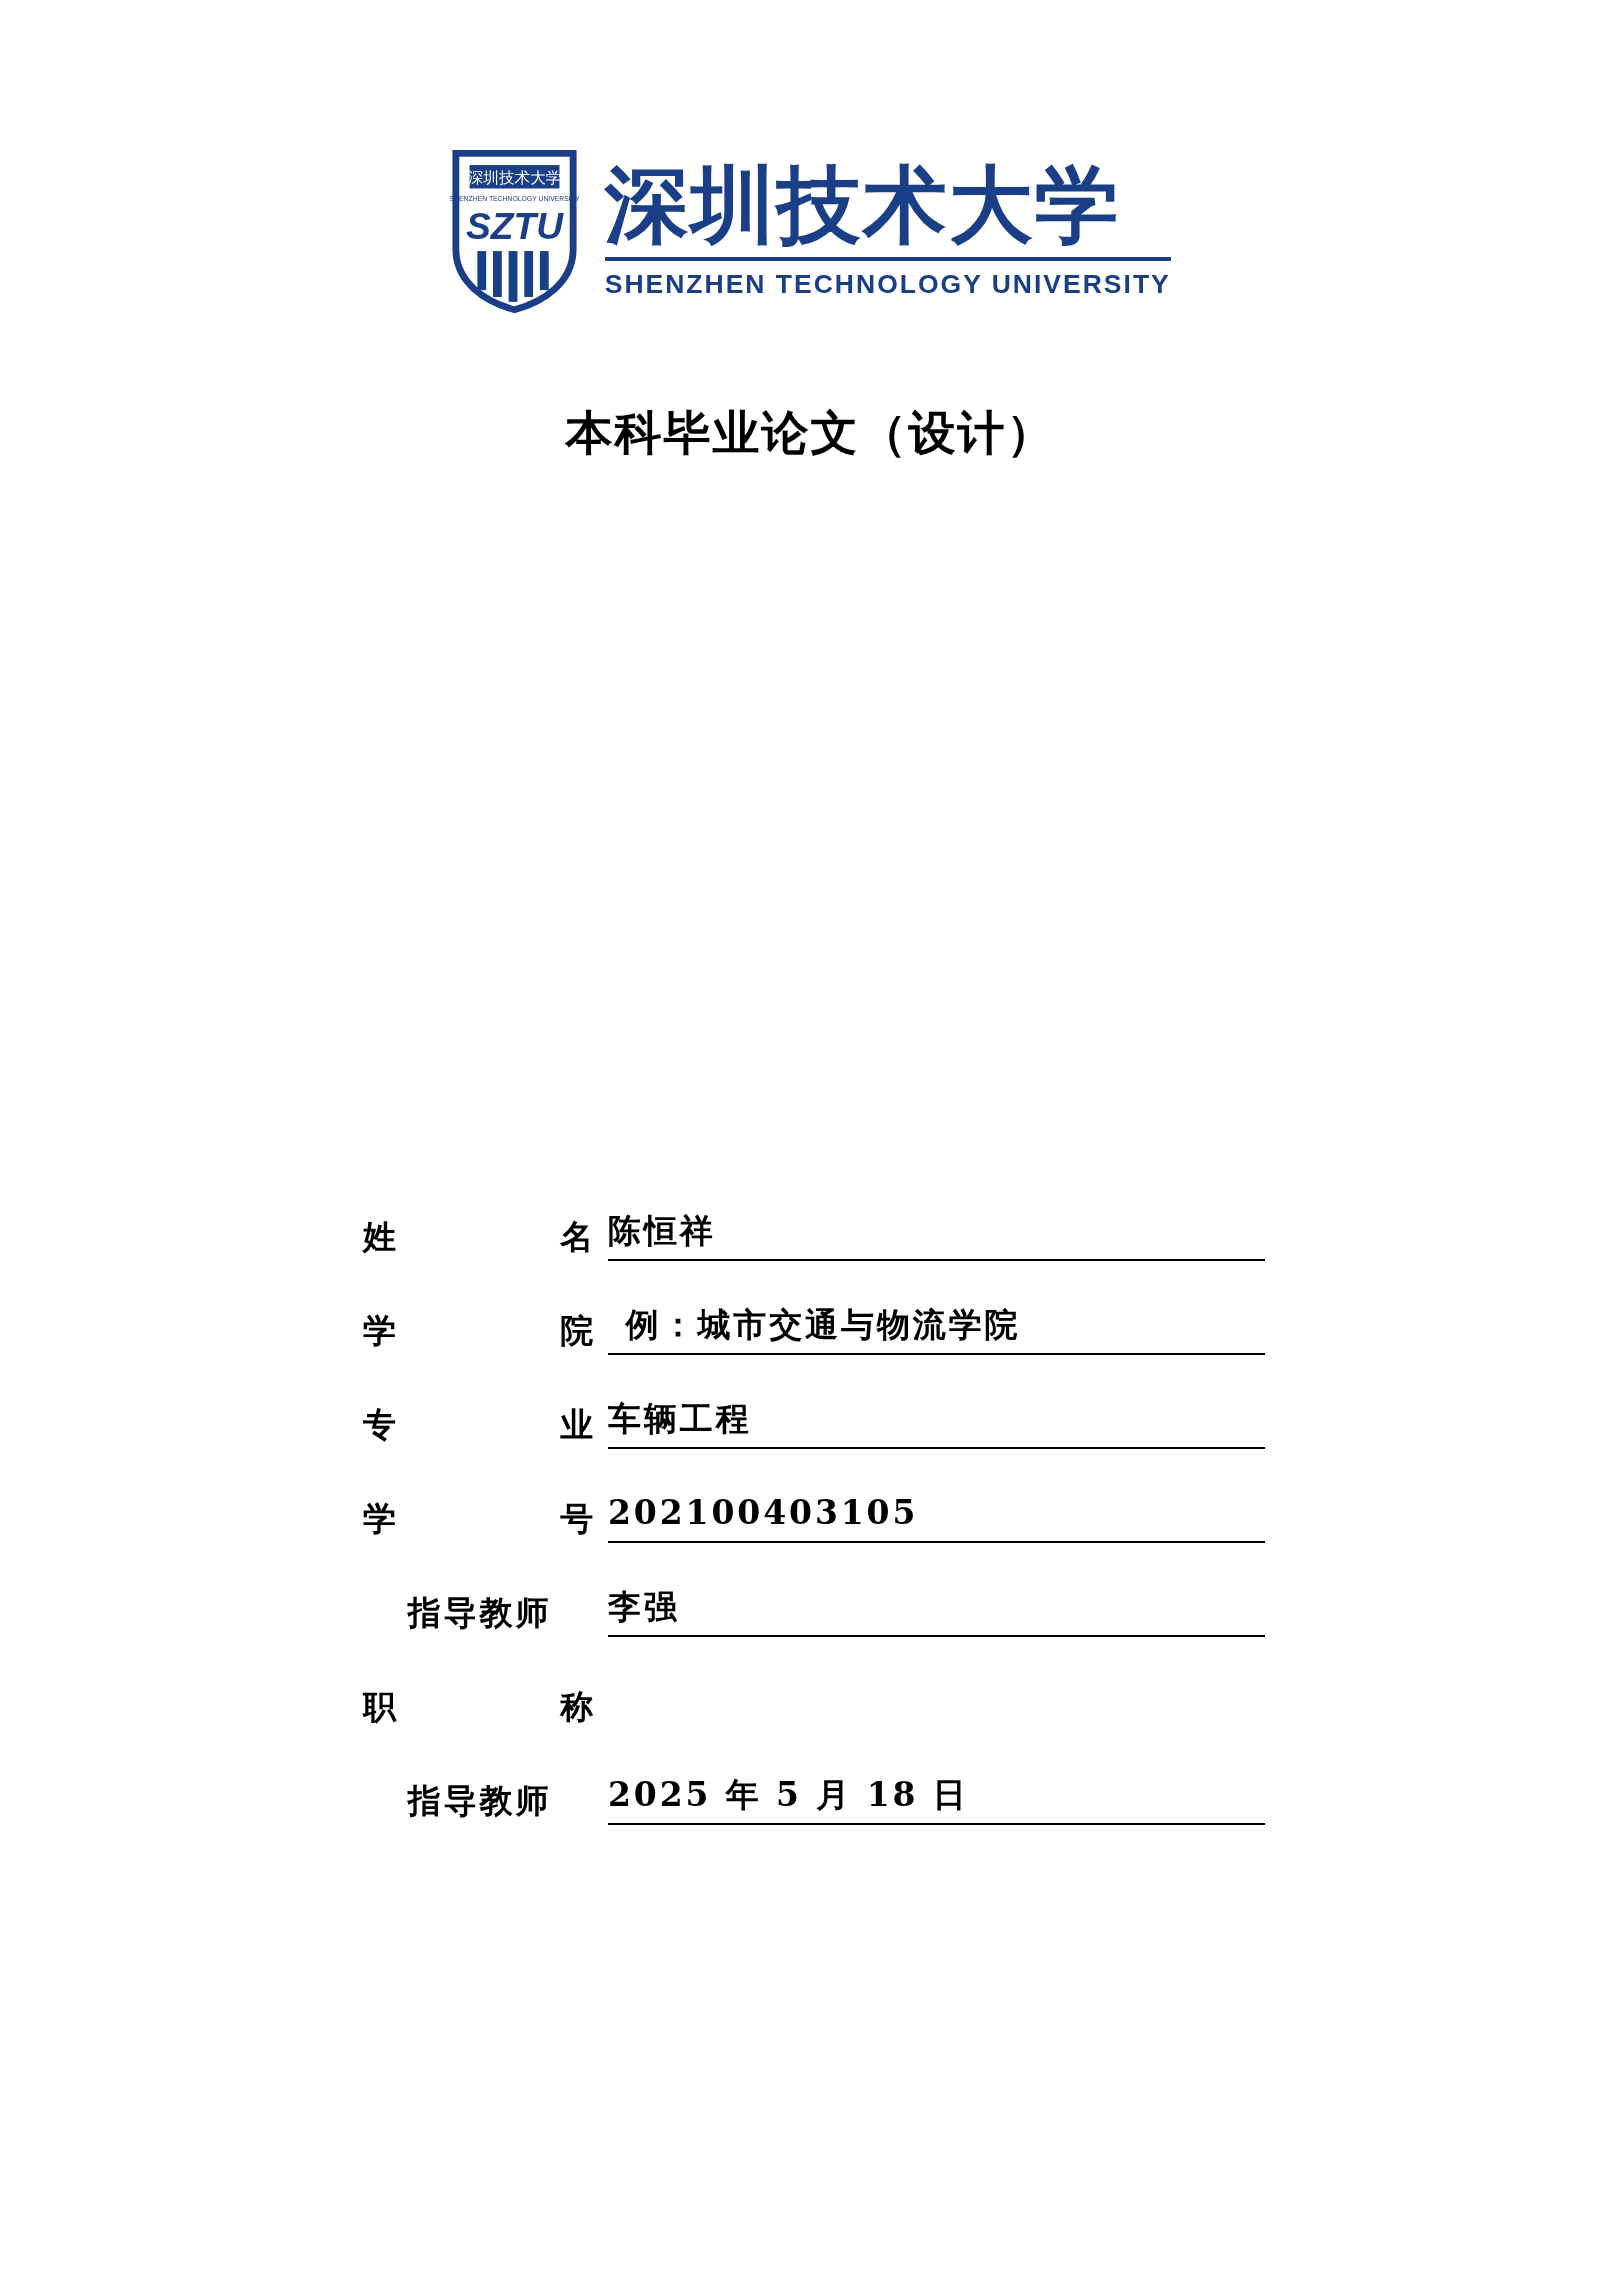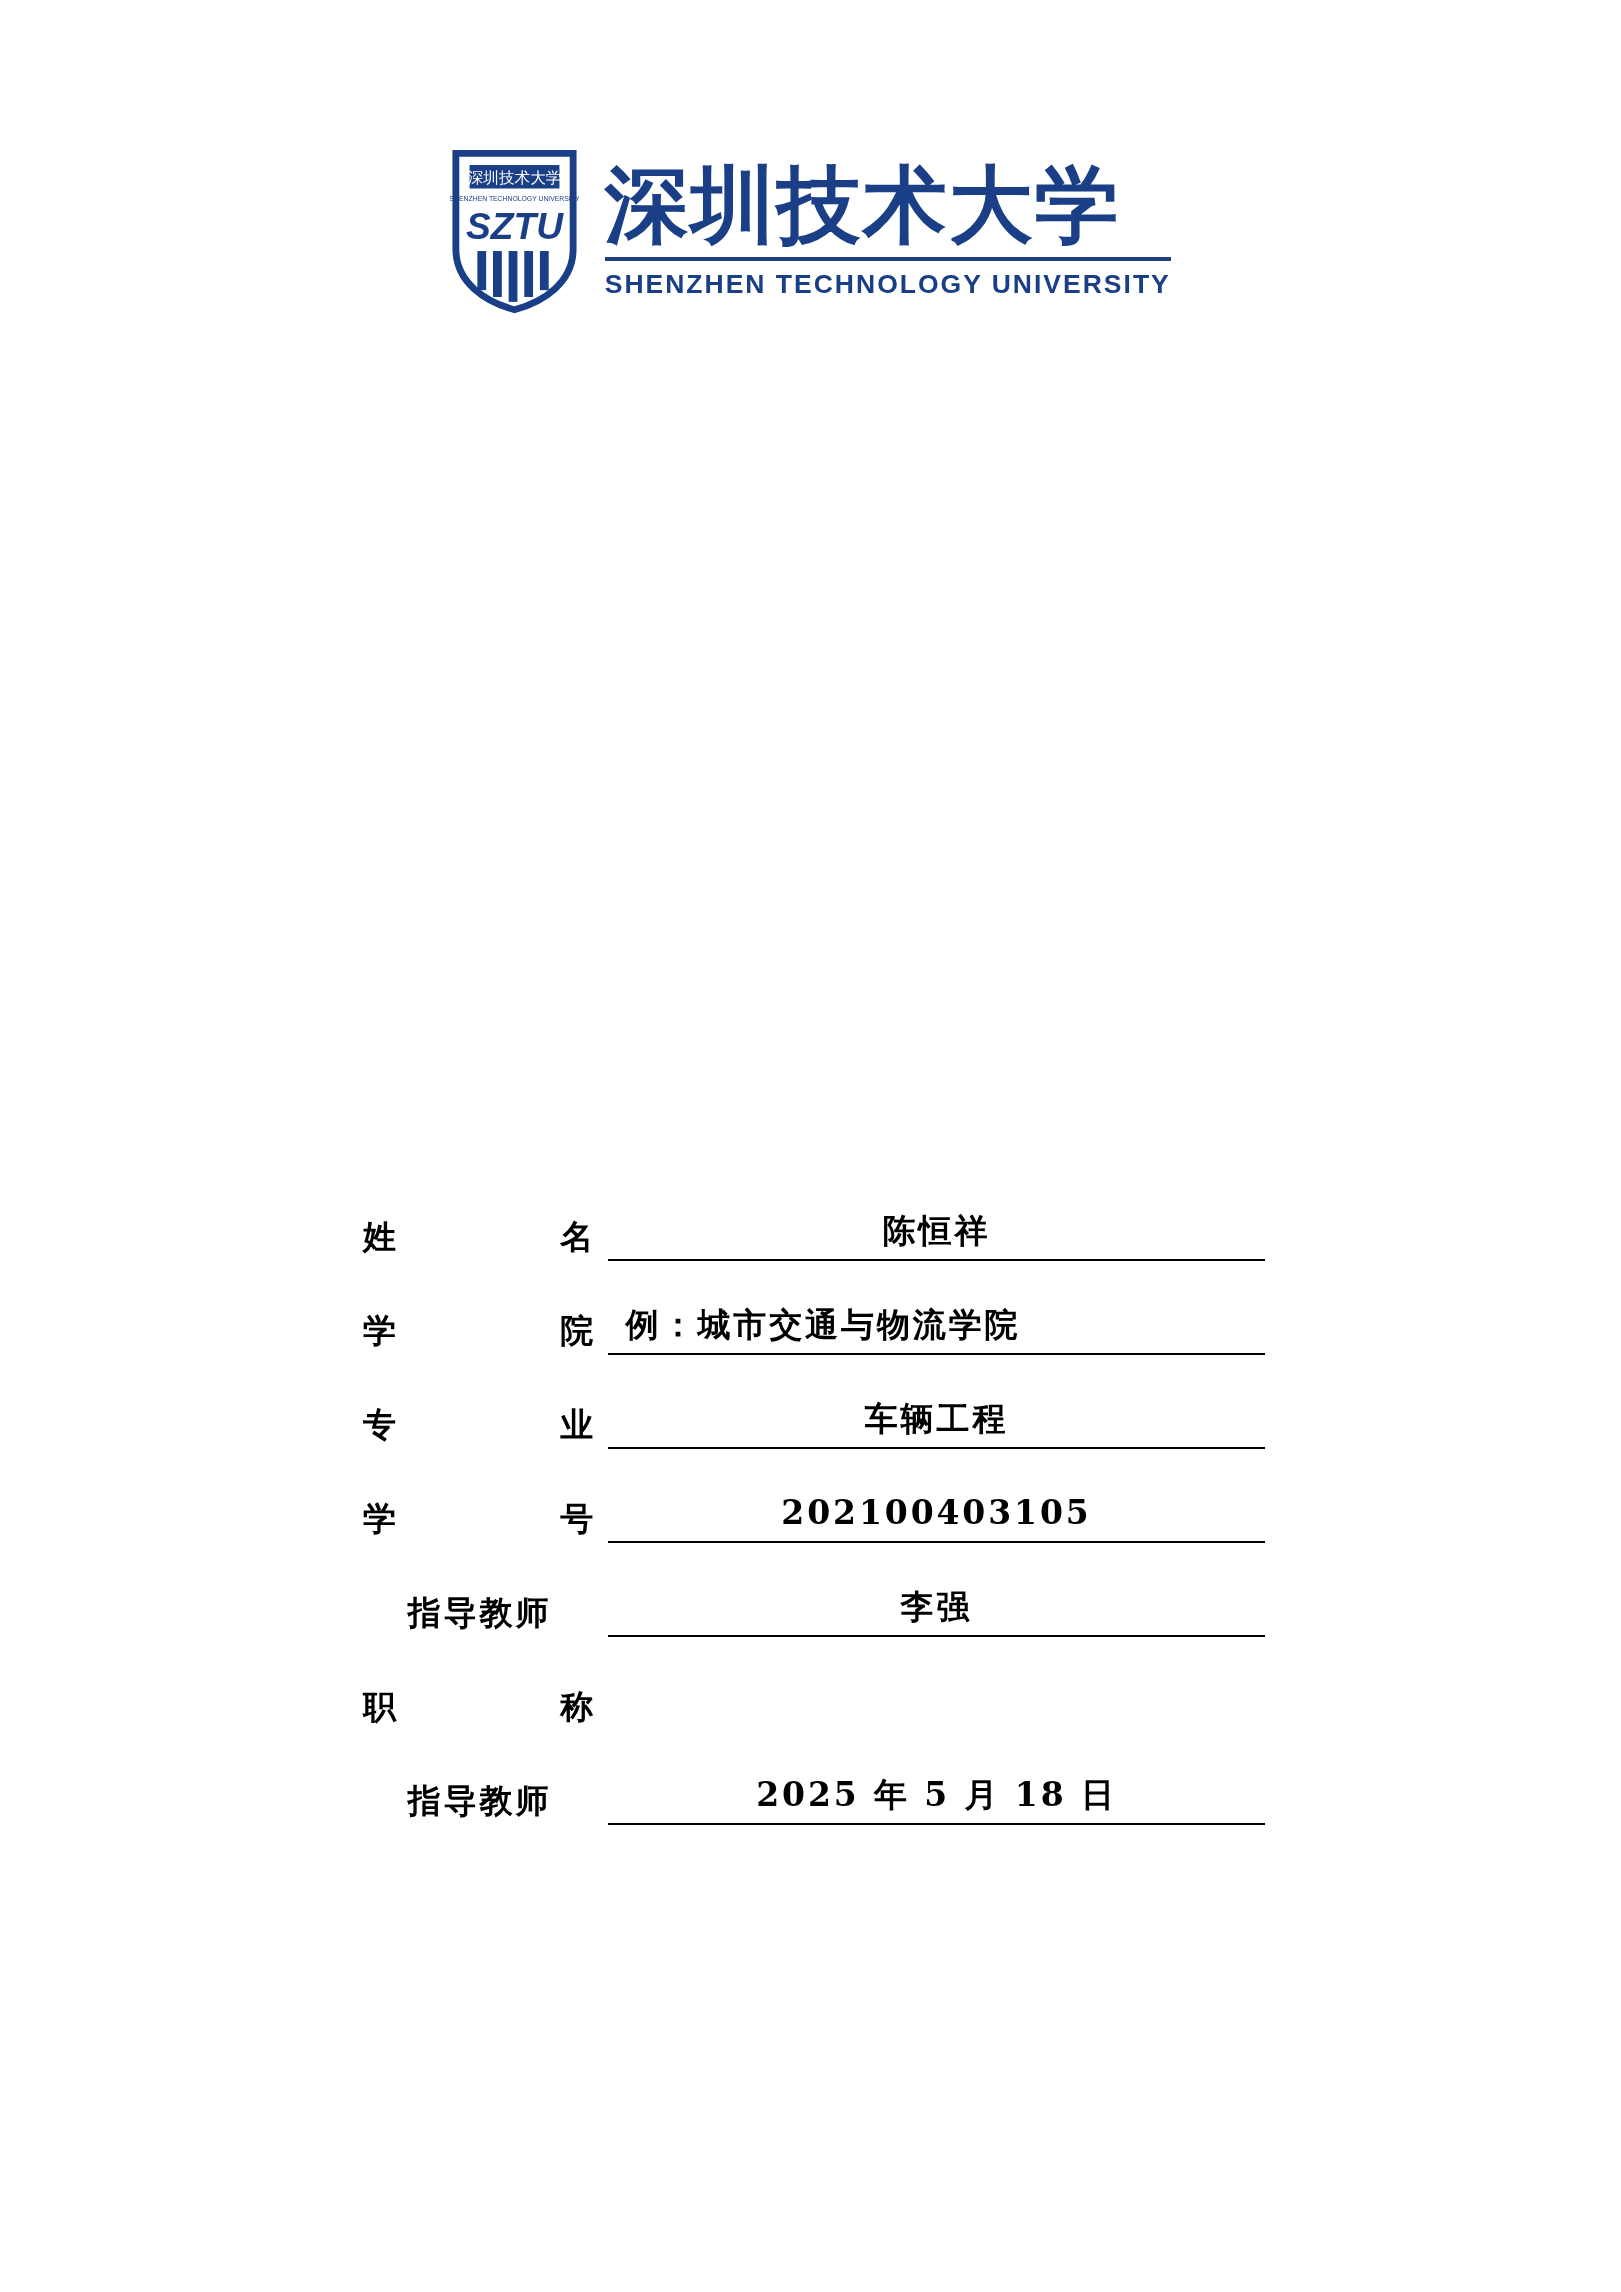--- a/index.html
+++ b/index.html
@@ -139,21 +139,21 @@
     line-height: 49px;
   }
   .info-label.tight {
     letter-spacing: 2.9px;
     justify-content: center;
     gap: 7.8px;
   }
   .info-value {
     flex: 1;
     border-bottom: 2px solid #000;
-    text-align: center;
+    text-align: left;
     font-family: "DejaVu Serif", "Liberation Serif", serif;
     font-weight: bold;
     font-size: 33px;
     letter-spacing: 2.9px;
     line-height: 49px;
     padding-bottom: 3.9px;
     box-sizing: border-box;
   }
   .info-value.left-pad {
     text-align: left;
@@ -184,20 +184,21 @@
         </svg>
       </div>
       <div class="logo-text">
         <div class="logo-cn">深圳技术大学</div>
         <div class="logo-rule"></div>
         <div class="logo-en">SHENZHEN TECHNOLOGY UNIVERSITY</div>
       </div>
     </div>
   </div>
 
+  <div class="doc-type">本科毕业论文（设计）</div>
 
 
   <div class="info-table">
 
     <div class="info-row">
       <div class="info-label">
         <span>姓</span>
         <span>名</span>
       </div>
       <div class="info-value">陈恒祥</div>

